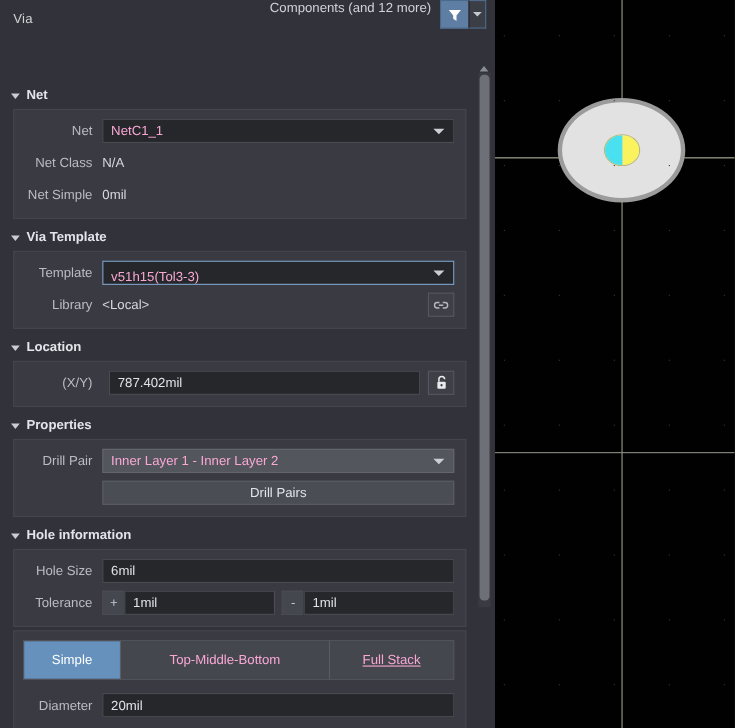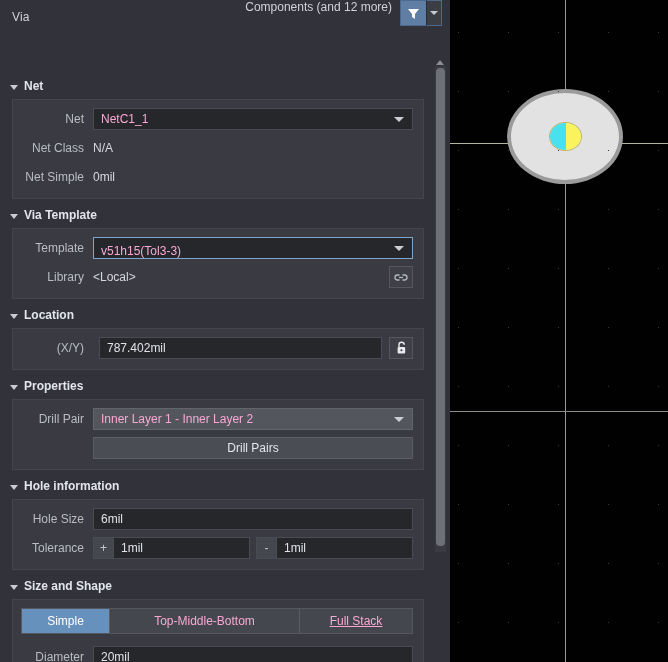--- a/index.html
+++ b/index.html
@@ -142,21 +142,21 @@
 
   .sign-box {
     flex: 0 0 20px; height: 22px; background: #45474e;
     border: 1px solid #4a4c53; border-right: none;
     display: flex; align-items: center; justify-content: center;
     font-size: 12px; color: #c4c8cd;
   }
 
   
   .seg {
-    display: flex; width: 100%; height: 26px;
+    display: flex; width: 100%; height: 36px;
     border: 1px solid #55575f; background: #45474e;
   }
   .seg-item {
     display: flex; align-items: center; justify-content: center;
     font-size: 12px; color: #f9a8d4;
     border-right: 1px solid #5b5d65; background: #45474e;
   }
   .seg-item:last-child { border-right: none; text-decoration: underline; }
   .seg-item.active { background: #6691bd; color: #ffffff; }
 
@@ -339,24 +339,20 @@
             <span class="field-text">1mil</span>
           </div>
           <div style="flex:0 0 6px"></div>
           <span class="sign-box">-</span>
           <div class="field">
             <span class="field-text">1mil</span>
           </div>
         </div>
       </div>
 
-      <div class="sec-head">
-        <span class="tri"></span>
-        <span class="sec-title">Size and Shape</span>
-      </div>
       <div class="sec-body">
         <div class="row">
           <div class="seg">
             <div class="seg-item active" style="flex:0 0 88px">Simple</div>
             <div class="seg-item" style="flex:1">Top-Middle-Bottom</div>
             <div class="seg-item" style="flex:0 0 112px">Full Stack</div>
           </div>
         </div>
         <div class="row" style="margin-top:12px">
           <span class="lbl">Diameter</span>

